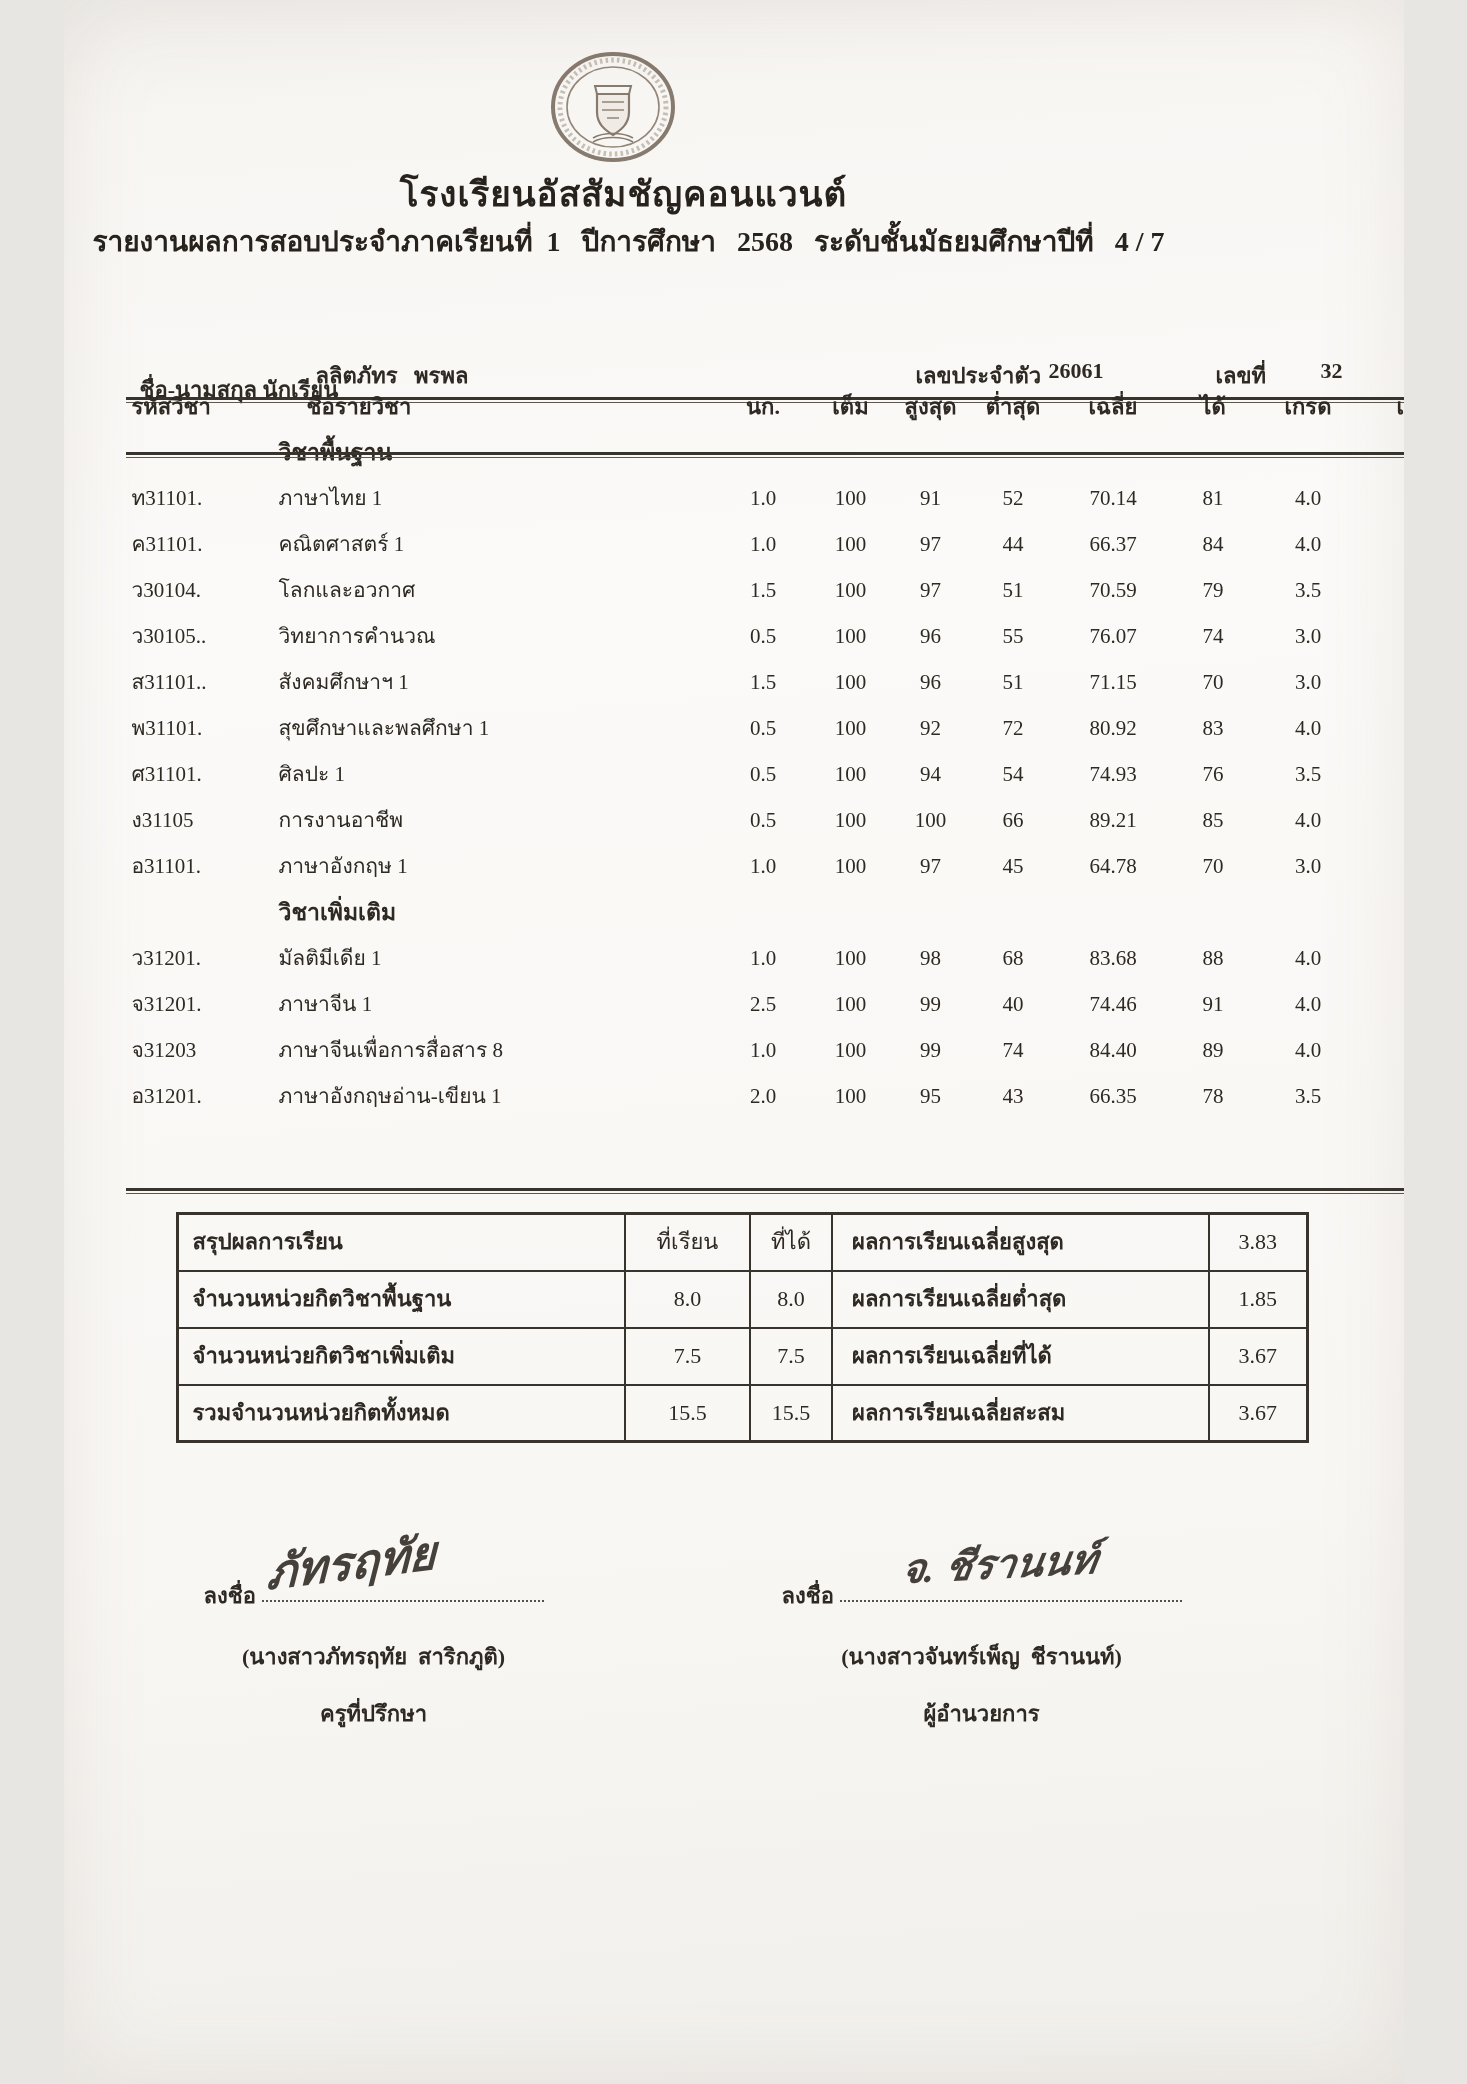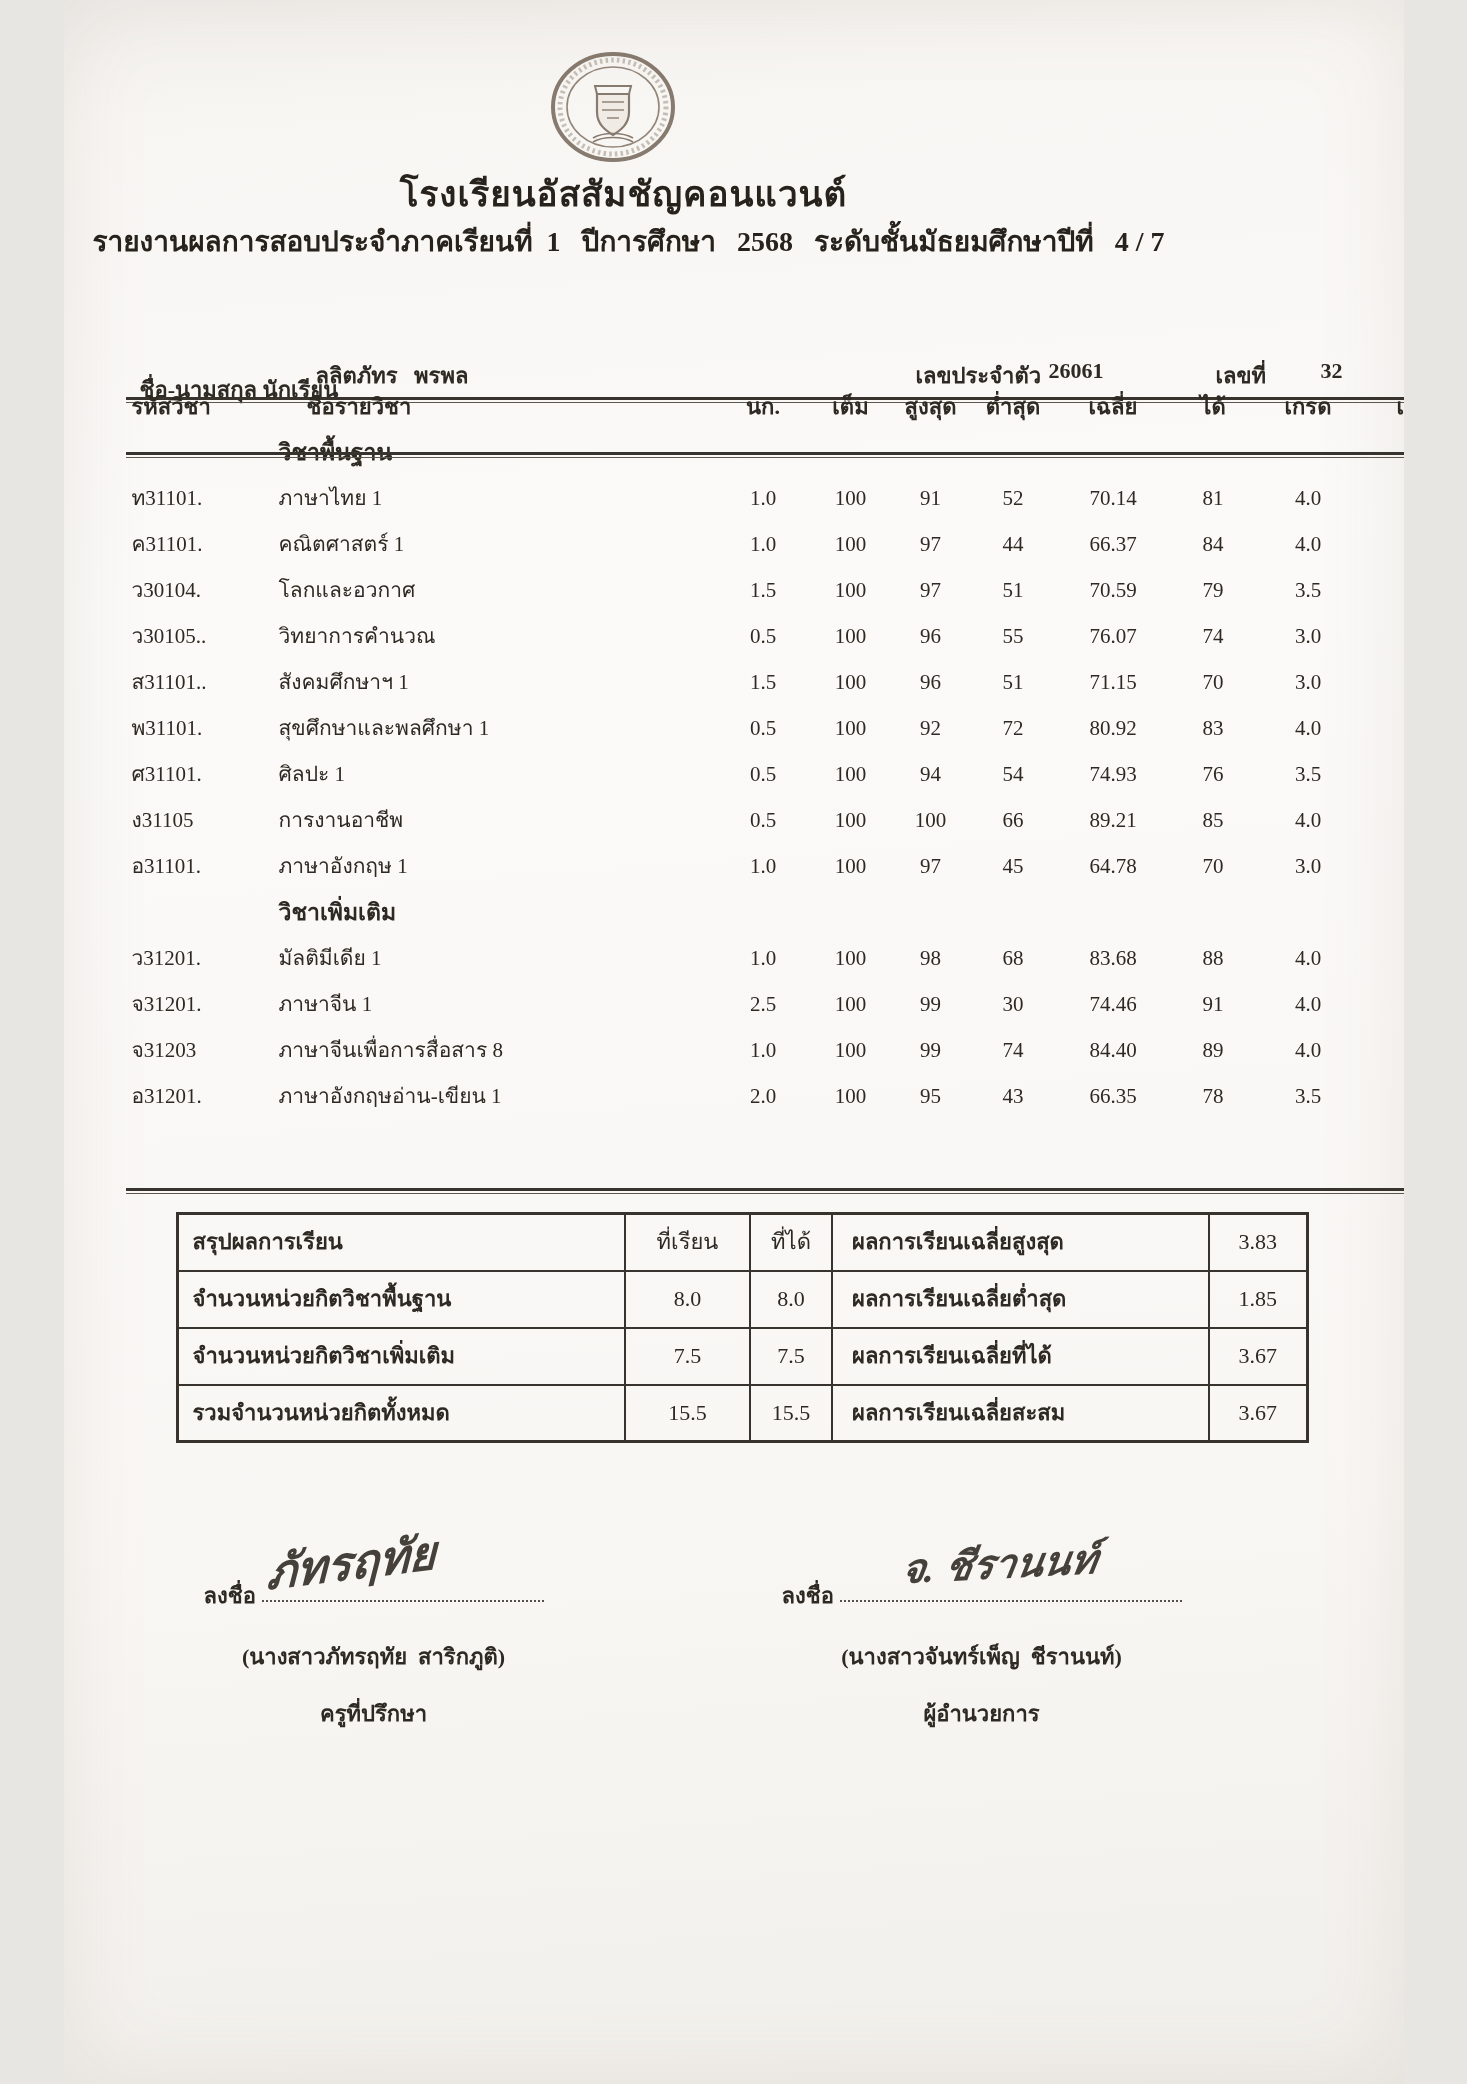--- a/index.html
+++ b/index.html
@@ -256,21 +256,21 @@
           <td class="num">88</td>
           <td class="num">4.0</td>
           <td class="num">0</td>
         </tr>
         <tr>
           <td class="c-code">จ31201.</td>
           <td class="c-subj">ภาษาจีน 1</td>
           <td class="num">2.5</td>
           <td class="num">100</td>
           <td class="num">99</td>
-          <td class="num">30</td>
+          <td class="num">40</td>
           <td class="num">74.46</td>
           <td class="num">91</td>
           <td class="num">4.0</td>
           <td class="num">0</td>
         </tr>
         <tr>
           <td class="c-code">จ31203</td>
           <td class="c-subj">ภาษาจีนเพื่อการสื่อสาร 8</td>
           <td class="num">1.0</td>
           <td class="num">100</td>

